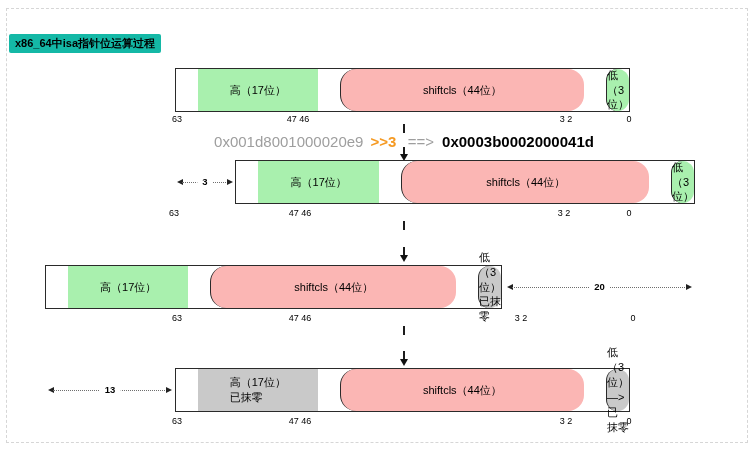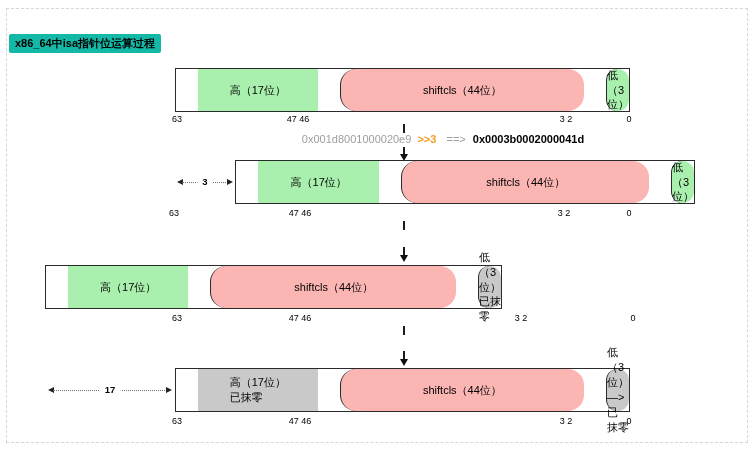--- a/index.html
+++ b/index.html
@@ -16,21 +16,21 @@
   .bar{position:absolute;height:44px;display:flex;border:1px solid #2a2a2a;box-sizing:border-box;}
   .seg{display:flex;align-items:center;justify-content:center;text-align:left;
        font-size:11px;line-height:1.35;white-space:pre-line;box-sizing:border-box;margin-left:22px;}
   .seg + .seg{border-left:1px solid #2a2a2a;border-radius:16px;}
 
   .tick{position:absolute;font-size:9px;font-weight:400;transform:translateX(-50%);white-space:nowrap;}
 
   .vline{position:absolute;width:1.5px;background:#1c1c1c;}
   .ah-down{position:absolute;width:0;height:0;border-left:4px solid transparent;border-right:4px solid transparent;border-top:7px solid #111;}
 
-  .optext{position:absolute;transform:translateX(-50%);font-size:11px;white-space:nowrap;margin-left:39px;}
+  .optext{position:absolute;transform:translateX(-50%);font-size:15px;white-space:nowrap;}
   .optext .in{color:#9e9e9e;}
   .optext .op{font-weight:700;margin:0 3px;}
   .optext .eq{color:#9e9e9e;margin:0 4px;}
   .optext .res{color:#000;font-weight:700;}
 
   .dotarrow{position:absolute;height:9px;}
   .dotarrow .dotline{position:absolute;left:5px;right:5px;top:4px;border-top:1.6px dotted #6e6e6e;}
   .dotarrow .ah-l{position:absolute;left:0;top:1px;width:0;height:0;border-top:3.5px solid transparent;border-bottom:3.5px solid transparent;border-right:6px solid #222;}
   .dotarrow .ah-r{position:absolute;right:0;top:1px;width:0;height:0;border-top:3.5px solid transparent;border-bottom:3.5px solid transparent;border-left:6px solid #222;}
   .dotarrow .dlabel{position:absolute;left:50%;top:-2px;transform:translateX(-50%);background:#fff;padding:0 5px;font-size:9.5px;font-weight:700;line-height:1.2;}
@@ -84,34 +84,40 @@
   <div class="vline" style="left:403px;top:221px;height:9px;"></div>
   <div class="vline" style="left:403px;top:247px;height:9px;"></div>
   <div class="ah-down" style="left:400px;top:255px;"></div>
 
   <div class="bar" style="left:45px;top:265px;width:457px;">
     <div class="seg" style="width: 130px; background: rgb(169, 240, 174);">高（17位）</div>
     <div class="seg" style="width: 265px; background: rgb(251, 182, 180);">shiftcls（44位）</div>
     <div class="seg" style="flex: 1 1 0%; background: rgb(201, 201, 201);">低（3位）
 已抹零</div>
   </div>
+  <div class="dotarrow" style="left:507px;top:283px;width:185px;">
+    <span class="ah-l"></span>
+    <span class="dotline"></span>
+    <span class="ah-r"></span>
+    <span class="dlabel">20</span>
+  </div>
   <span class="tick" style="left:177px;top:313px;">63</span>
   <span class="tick" style="left:300px;top:313px;">47 46</span>
   <span class="tick" style="left:521px;top:313px;">3 2</span>
   <span class="tick" style="left:633px;top:313px;">0</span>
 
   <div class="vline" style="left:403px;top:326px;height:9px;"></div>
   <div class="vline" style="left:403px;top:351px;height:9px;"></div>
   <div class="ah-down" style="left:400px;top:359px;"></div>
 
   <div class="dotarrow" style="left:48px;top:386px;width:124px;">
     <span class="ah-l"></span>
     <span class="dotline"></span>
     <span class="ah-r"></span>
-    <span class="dlabel">17</span>
+    <span class="dlabel">13</span>
   </div>
   <div class="bar" style="left:175px;top:368px;width:455px;">
     <div class="seg" style="width: 130px; background: rgb(201, 201, 201);">高（17位）
 已抹零</div>
     <div class="seg" style="width: 265px; background: rgb(251, 182, 180);">shiftcls（44位）</div>
     <div class="seg" style="flex: 1 1 0%; background: rgb(201, 201, 201);">低（3位）—&gt;已
 抹零</div>
   </div>
   <span class="tick" style="left:177px;top:416px;">63</span>
   <span class="tick" style="left:300px;top:416px;">47 46</span>

